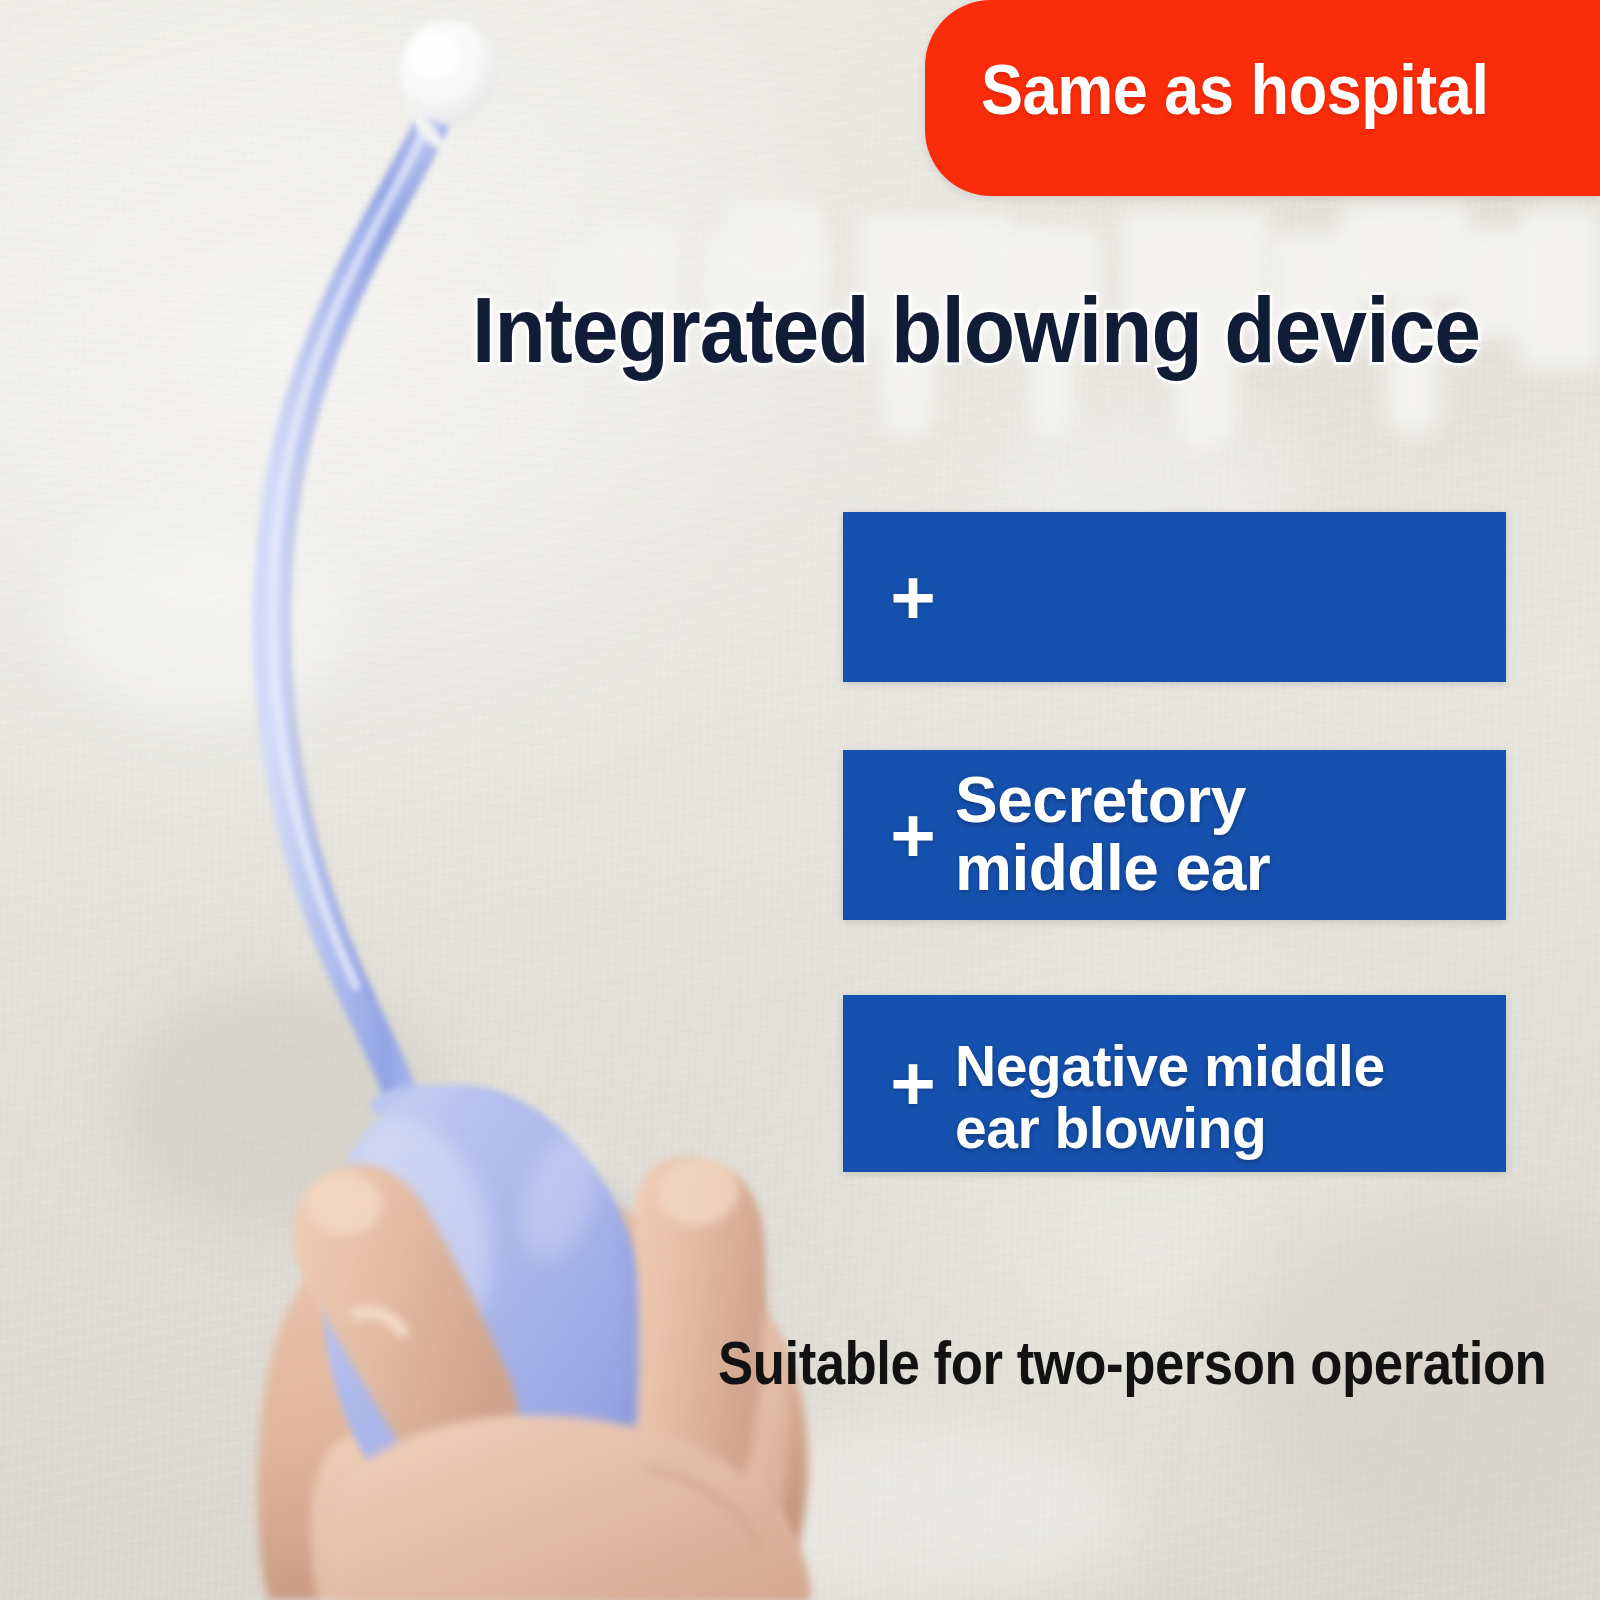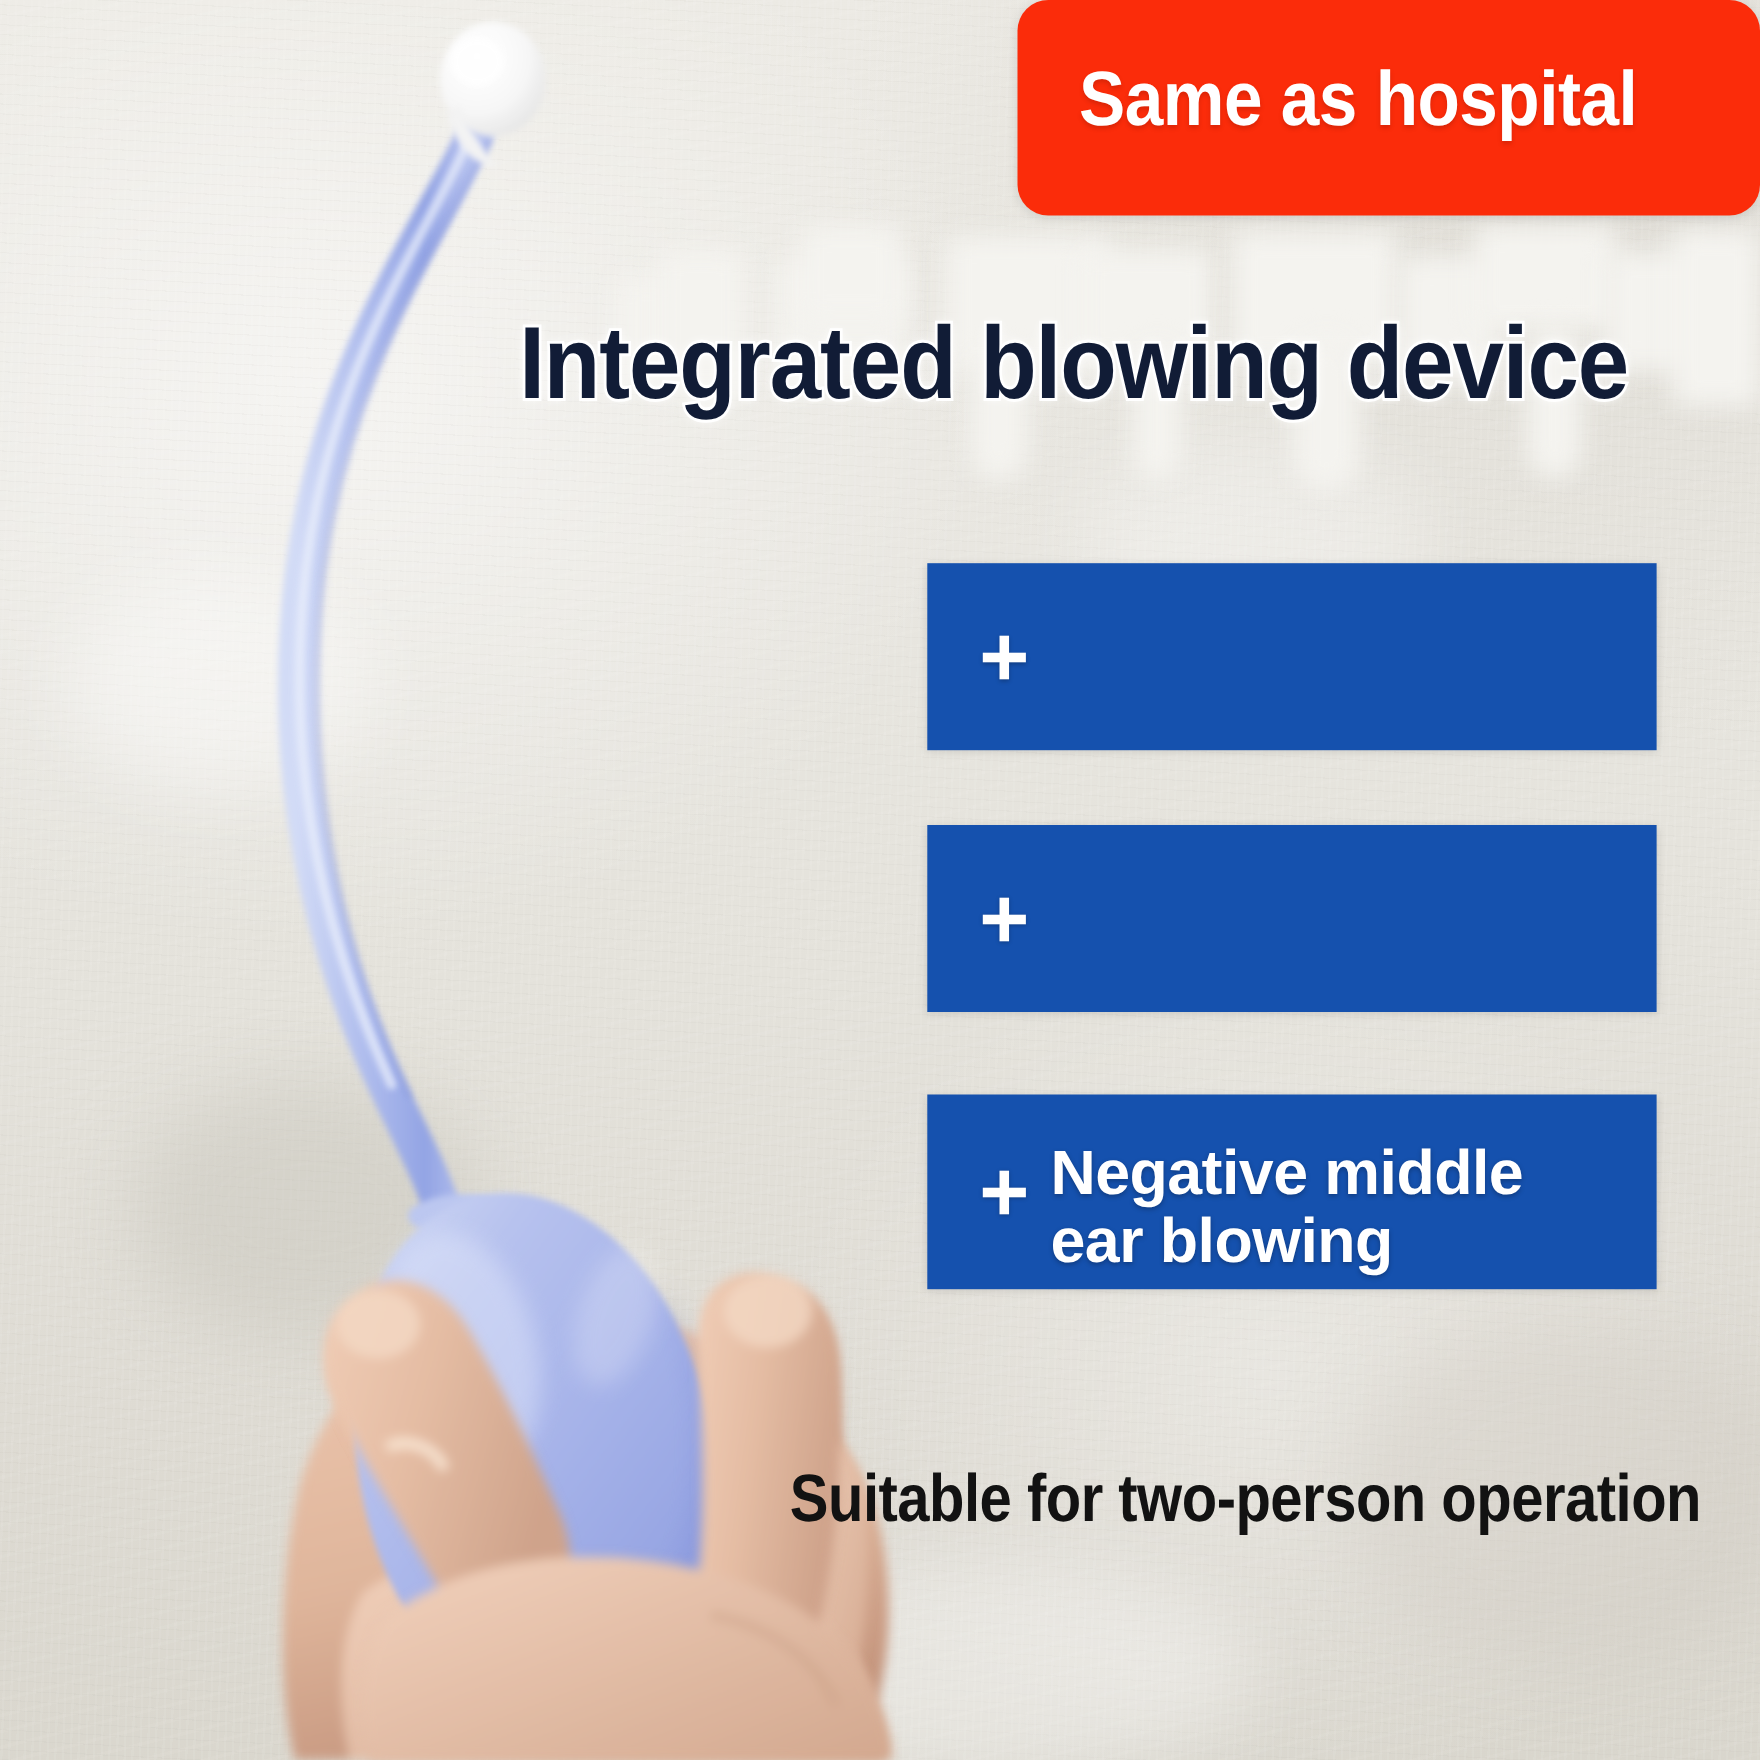--- a/index.html
+++ b/index.html
@@ -56,21 +56,20 @@
   .badge {
     position: absolute;
     left: 925px;
     top: 0;
     width: 675px;
     height: 196px;
     background: #fb2c0a;
     border-top-left-radius: 66px;
     border-bottom-left-radius: 66px;
     box-shadow: 0 2px 10px rgba(0,0,0,.10);
-    border-radius: 28px;
   }
   .badge-text {
     position: absolute;
     left: 56px;
     top: 50px;
     width: 600px;
     color: #ffffff;
     font-size: 70px;
     font-weight: bold;
     letter-spacing: -0.5px;
@@ -325,20 +324,24 @@
   </div>
 
   <div class="headline">Integrated blowing device</div>
 
   <div class="feature" id="feature-1">
     <div class="plus">+</div>
   </div>
 
   <div class="feature" id="feature-2">
     <div class="plus">+</div>
+    <div class="ftext">
+      <span>Secretory</span>
+      <span>middle ear</span>
+    </div>
   </div>
 
   <div class="feature" id="feature-3">
     <div class="plus">+</div>
     <div class="ftext">
       <span>Negative middle</span>
       <span>ear blowing</span>
     </div>
   </div>
 

